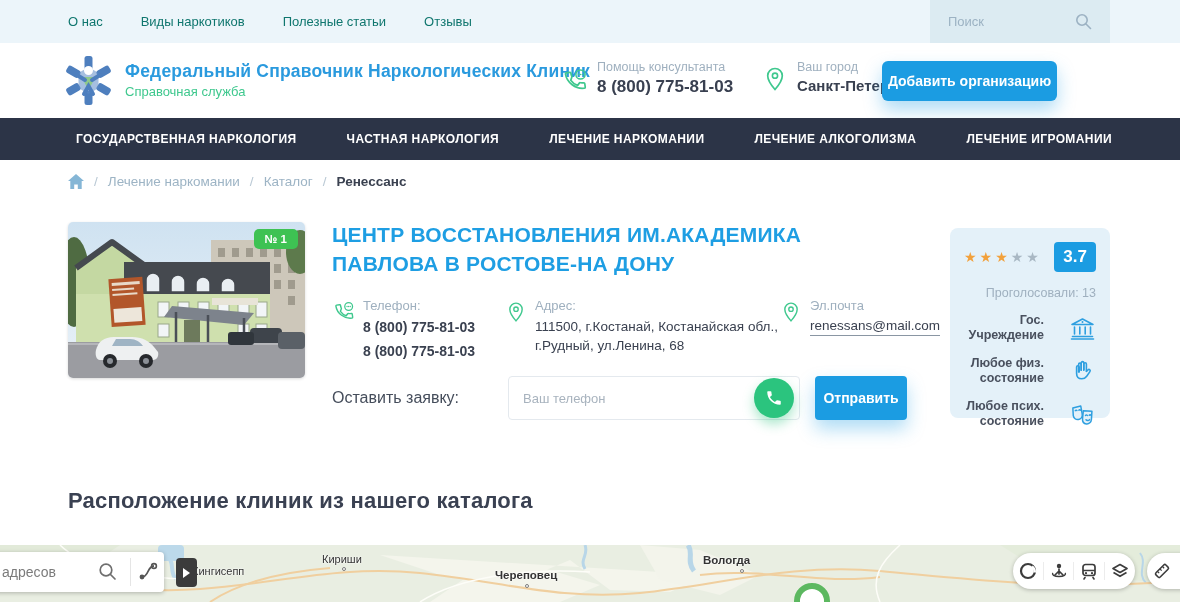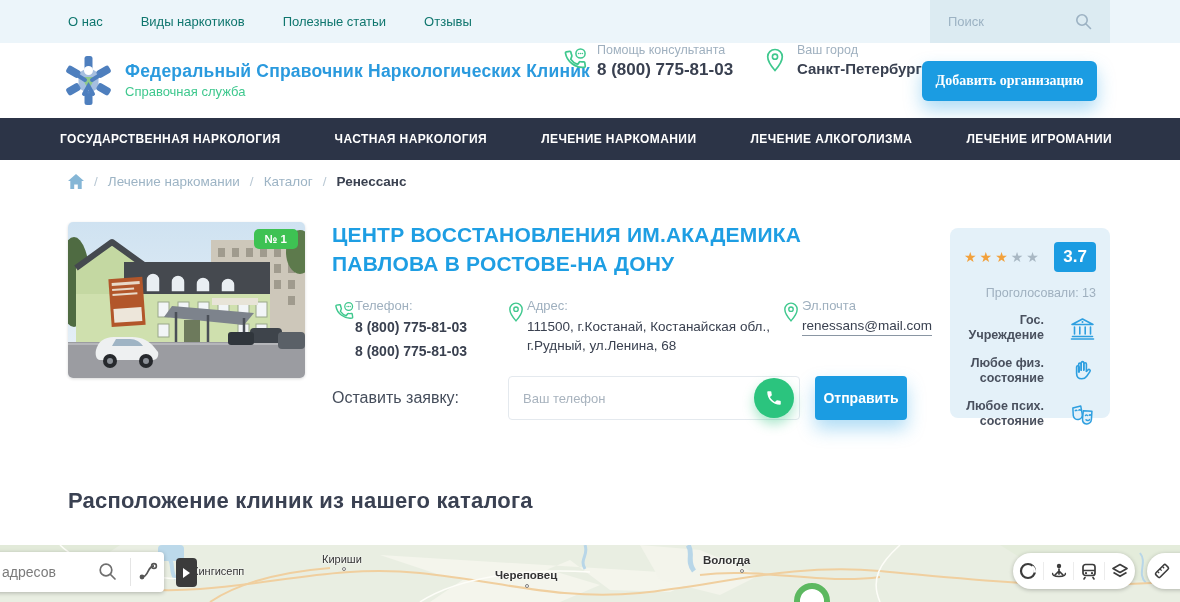--- a/index.html
+++ b/index.html
@@ -12,44 +12,44 @@
   .topbar-links { position:absolute; left:68px; top:0; height:43px; display:flex; align-items:center; gap:38px; }
   .topbar-links a { font-size:13px; color:#0f766e; text-decoration:none; cursor:pointer; }
   .top-search { position:absolute; left:930px; top:0; width:180px; height:43px; background:#dcebf2; display:flex; align-items:center; justify-content:space-between; padding:0 18px; }
   .top-search .ph { font-size:13px; color:#9cb2c3; }
 
   
   .header { position:absolute; left:0; top:43px; width:1180px; height:75px; background:#fff; }
   .logo { position:absolute; left:62px; top:11px; width:53px; height:53px; }
   .site-title { position:absolute; left:125px; top:18px; font-size:17.5px; font-weight:bold; color:#2a9ade; letter-spacing:.2px; }
   .site-sub { position:absolute; left:125px; top:41px; font-size:13px; color:#3fc88e; }
-  .hcol { position:absolute; top:0; display:flex; gap:9px; }
+  .hcol { position:absolute; top:17px; display:flex; gap:9px;align-items:center; }
   .hcol .icn { width:26px; height:26px; margin-top:4px; }
   .hcol .lbl { font-size:12.5px; color:#9fb0bf; }
   .hcol .val { font-size:17px; font-weight:bold; color:#394050; margin-top:3px; white-space:nowrap; }
   .hcol .val.city { font-size:15px; }
   .caret { display:inline-block; width:0; height:0; border-left:4.5px solid transparent; border-right:4.5px solid transparent; border-top:5px solid #394050; margin-left:6px; vertical-align:middle; }
-  .add-org { position:absolute; left:922px; top:18px; width:175px; height:40px; background:#1b9ce2; border:none; border-radius:6px; color:#fff; font-size:14px; font-weight:bold; font-family:Liberation Serif, serif; cursor:pointer; box-shadow:0 9px 18px rgba(27,156,226,.35); }
+  .add-org { position:absolute; left:882px; top:18px; width:175px; height:40px; background:#1b9ce2; border:none; border-radius:6px; color:#fff; font-size:14px; font-weight:bold; font-family:Liberation Sans, sans-serif; cursor:pointer; box-shadow:0 9px 18px rgba(27,156,226,.35); }
 
   
   .mainnav { position:absolute; left:0; top:118px; width:1180px; height:42px; background:#2c3447; }
-  .mainnav-in { position:absolute; left:60px; right:68px; top:0; height:42px; display:flex; align-items:center; justify-content:space-between; }
+  .mainnav-in { position:absolute; left:76px; right:68px; top:0; height:42px; display:flex; align-items:center; justify-content:space-between; }
   .mainnav-in a { color:#fff; font-size:12px; font-weight:bold; letter-spacing:.4px; text-decoration:none; cursor:pointer; white-space:nowrap; }
 
   
   .crumbs { position:absolute; left:68px; top:174px; display:flex; align-items:center; gap:10px; font-size:13.5px; }
   .crumbs .sep { color:#b9c8d4; }
   .crumbs a { color:#9db4c5; text-decoration:none; cursor:pointer; }
   .crumbs .cur { color:#3a4150; font-weight:bold; }
 
   
   .photo { position:absolute; left:68px; top:222px; width:237px; height:156px; border-radius:5px; overflow:hidden; box-shadow:0 1px 3px rgba(0,0,0,.15); }
   .badge { position:absolute; top:7px; right:7px; background:#3ec253; color:#fff; font-size:11.5px; font-weight:bold; padding:4px 11px; border-radius:5px; }
   .clinic-title { position:absolute; left:332px; top:220px; width:575px; font-size:21px; line-height:29px; font-weight:bold; color:#1e9ee3; letter-spacing:.2px; }
-  .ccol { position:absolute; top:298px; display:flex; gap:0; }
+  .ccol { position:absolute; top:298px; display:flex; gap:8px; }
   .ccol .icn { width:22px; height:24px; margin-top:2px; flex:0 0 auto; }
   .ccol .lbl { font-size:13px; color:#9fb0bf; }
   .ccol .strong { font-size:14px; font-weight:bold; color:#3a4150; line-height:20px; margin-top:4px; }
   .ccol .plain { font-size:13.5px; color:#3a4150; line-height:19px; margin-top:4px; }
   .ccol a.mail { font-size:13.5px; color:#3a4150; margin-top:5px; display:inline-block; text-decoration:none; border-bottom:1px solid #8a96a3; padding-bottom:2px; cursor:pointer; }
 
   .req-label { position:absolute; left:332px; top:389px; font-size:16px; color:#454d5b; }
   .phone-input-wrap { position:absolute; left:508px; top:376px; width:292px; height:44px; background:#fff; border:1px solid #e4e9ee; border-radius:4px; }
   .phone-input-wrap input { position:absolute; left:14px; top:0; width:220px; height:42px; border:none; outline:none; font-size:13px; color:#3a4150; font-family:inherit; background:transparent; }
   .phone-input-wrap input::placeholder { color:#a8b3be; }

